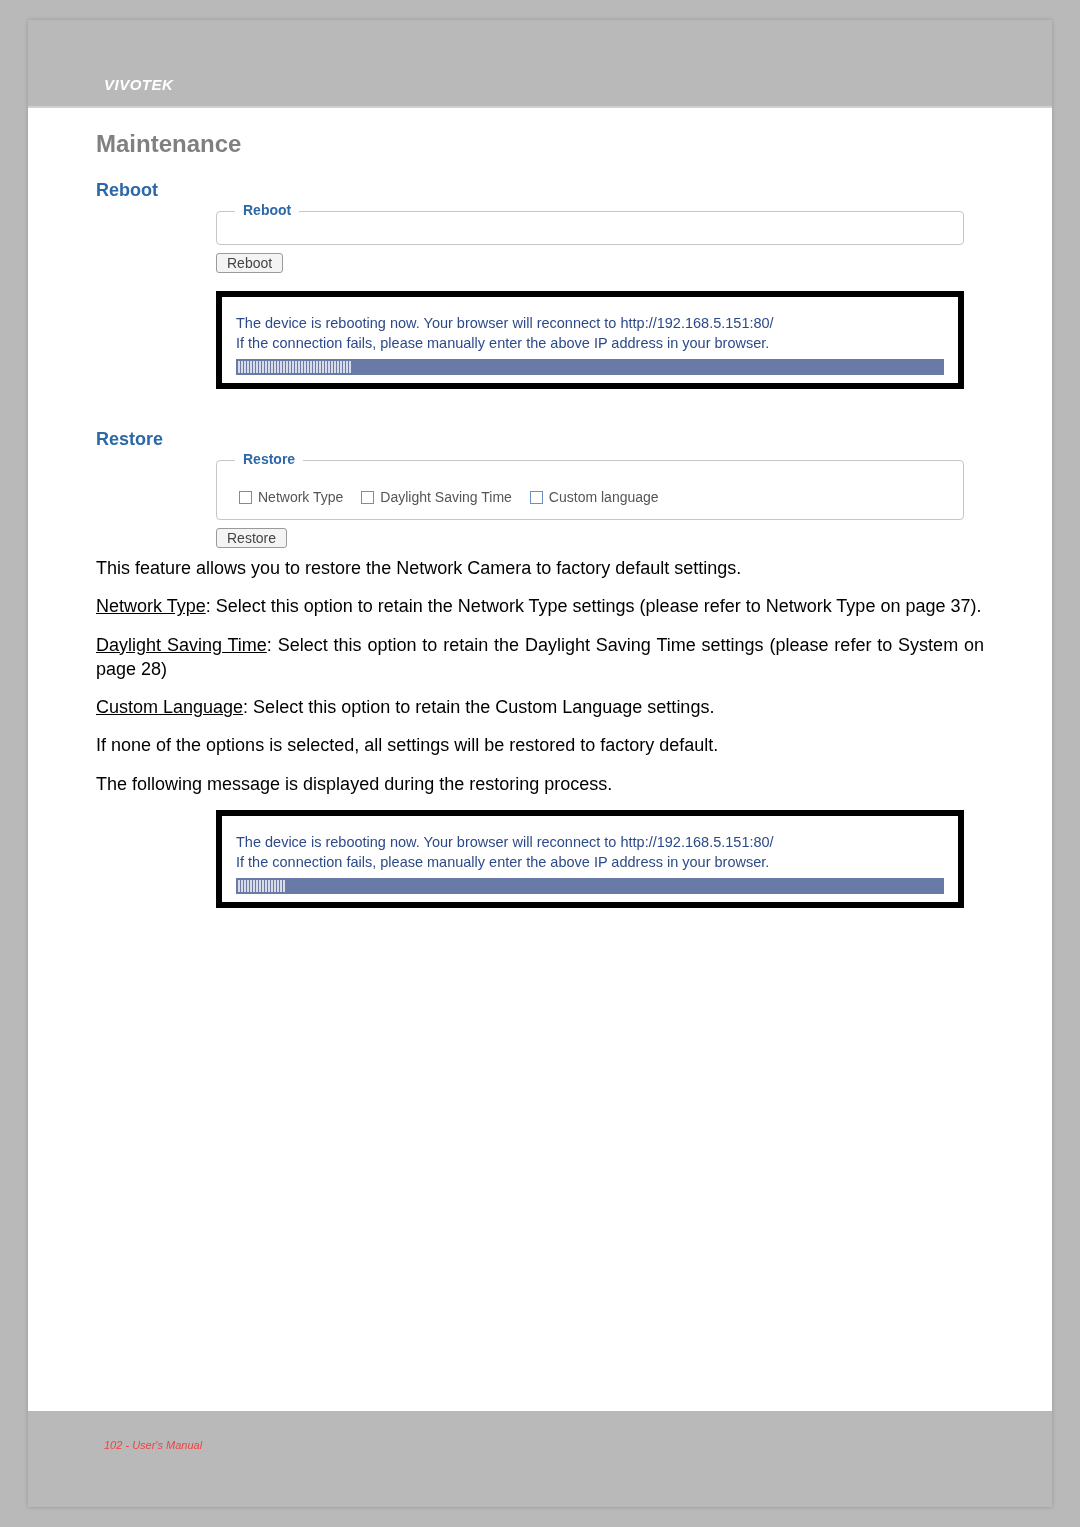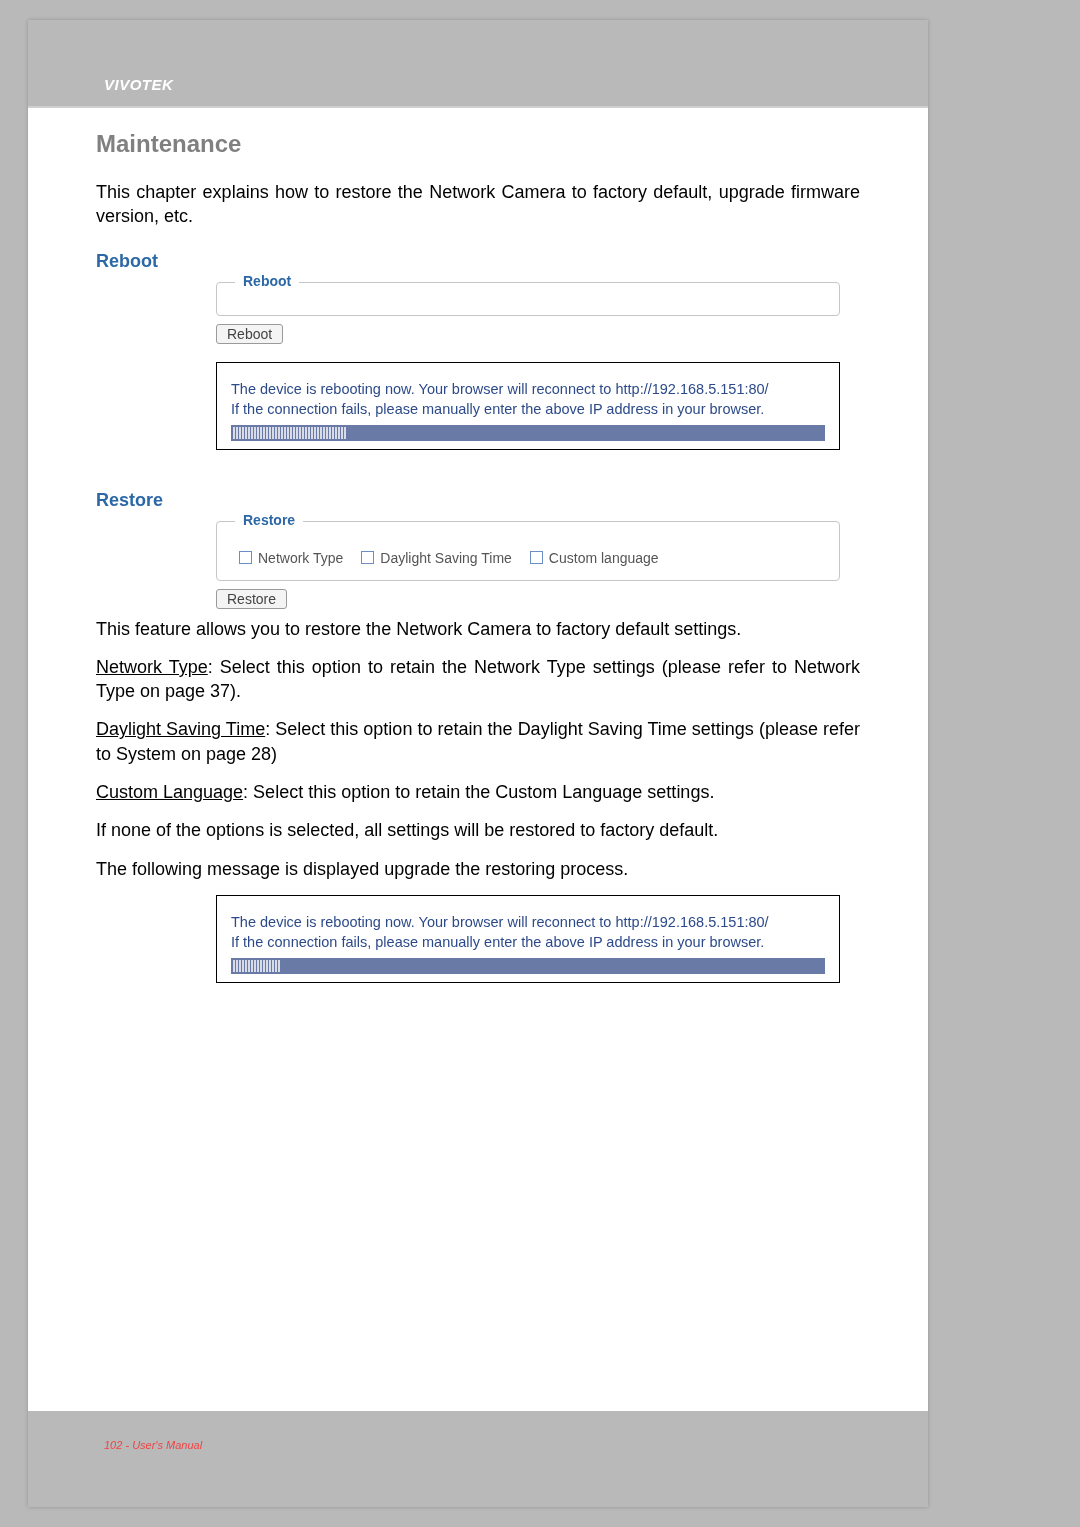--- a/index.html
+++ b/index.html
@@ -1,21 +1,21 @@
 <!DOCTYPE html>
 <html><head>
 <meta charset="utf-8">
 <style>
   * { box-sizing: border-box; margin: 0; padding: 0; }
   html, body { width: 1080px; height: 1527px; background: #b9b9b9; font-family: Arial, Helvetica, sans-serif; }
   .page {
     position: relative;
     margin: 20px 32px 20px 28px;
     background: #ffffff;
-    width: 900px;
+    width: 1024px;
     height: 1487px;
     box-shadow: 0 0 4px rgba(0,0,0,.2);
   }
   .brand-text {
     position: absolute;
     top: 56px;
     left: 76px;
     color: #ffffff;
     font-style: italic;
     font-weight: bold;
@@ -80,21 +80,21 @@
     color: #444;
     background: #f4f4f4;
     border: 1px solid #9a9a9a;
     border-radius: 3px;
     padding: 1px 10px;
     cursor: pointer;
   }
   .reboot-msg {
     margin-left: 120px;
     margin-right: 20px;
-    border: 1px solid #000000;
+    border: 6px solid #000000;
     background: #fff;
     padding: 18px 14px 8px 14px;
     margin-top: 10px;
     margin-bottom: 14px;
   }
   .reboot-msg .line {
     font-size: 14.5px;
     color: #2c4a8a;
     margin-bottom: 4px;
   }
@@ -165,21 +165,20 @@
 </head>
 <body>
 
 <div class="page">
   <div class="top-gray"></div>
   <div class="brand-text">VIVOTEK</div>
   <div class="hr-under-top"></div>
 
   <div class="content">
     <h1 class="maint">Maintenance</h1>
-    <p class="body">This chapter explains how to restore the Network Camera to factory default, upgrade firmware version, etc.</p>
 
     <h2 class="sub">Reboot</h2>
 
     <div class="fieldset-box">
       <div class="fieldset-legend">Reboot</div>
     </div>
     <button class="btn">Reboot</button>
 
 
     <div class="reboot-msg">
@@ -259,21 +258,21 @@
 
     <p class="body">
       <span class="uline">Daylight Saving Time</span><span>: Select this option to retain the Daylight Saving Time settings (please refer to System on page 28)</span>
     </p>
 
     <p class="body" style="text-align:left">
       <span class="uline">Custom Language</span><span>: Select this option to retain the Custom Language settings.</span>
     </p>
 
     <p class="body" style="text-align:left">If none of the options is selected, all settings will be restored to factory default.</p>
-    <p class="body" style="text-align:left">The following message is displayed upgrade the restoring process.</p>
+    <p class="body" style="text-align:left">The following message is displayed during the restoring process.</p>
 
     <div class="reboot-msg">
       <div class="line">The device is rebooting now. Your browser will reconnect to http://192.168.5.151:80/</div>
       <div class="line">If the connection fails, please manually enter the above IP address in your browser.</div>
       <div class="progress short">
         <div class="ticks">
           <div class="tick"></div>
             <div class="tick"></div>
             <div class="tick"></div>
             <div class="tick"></div>

